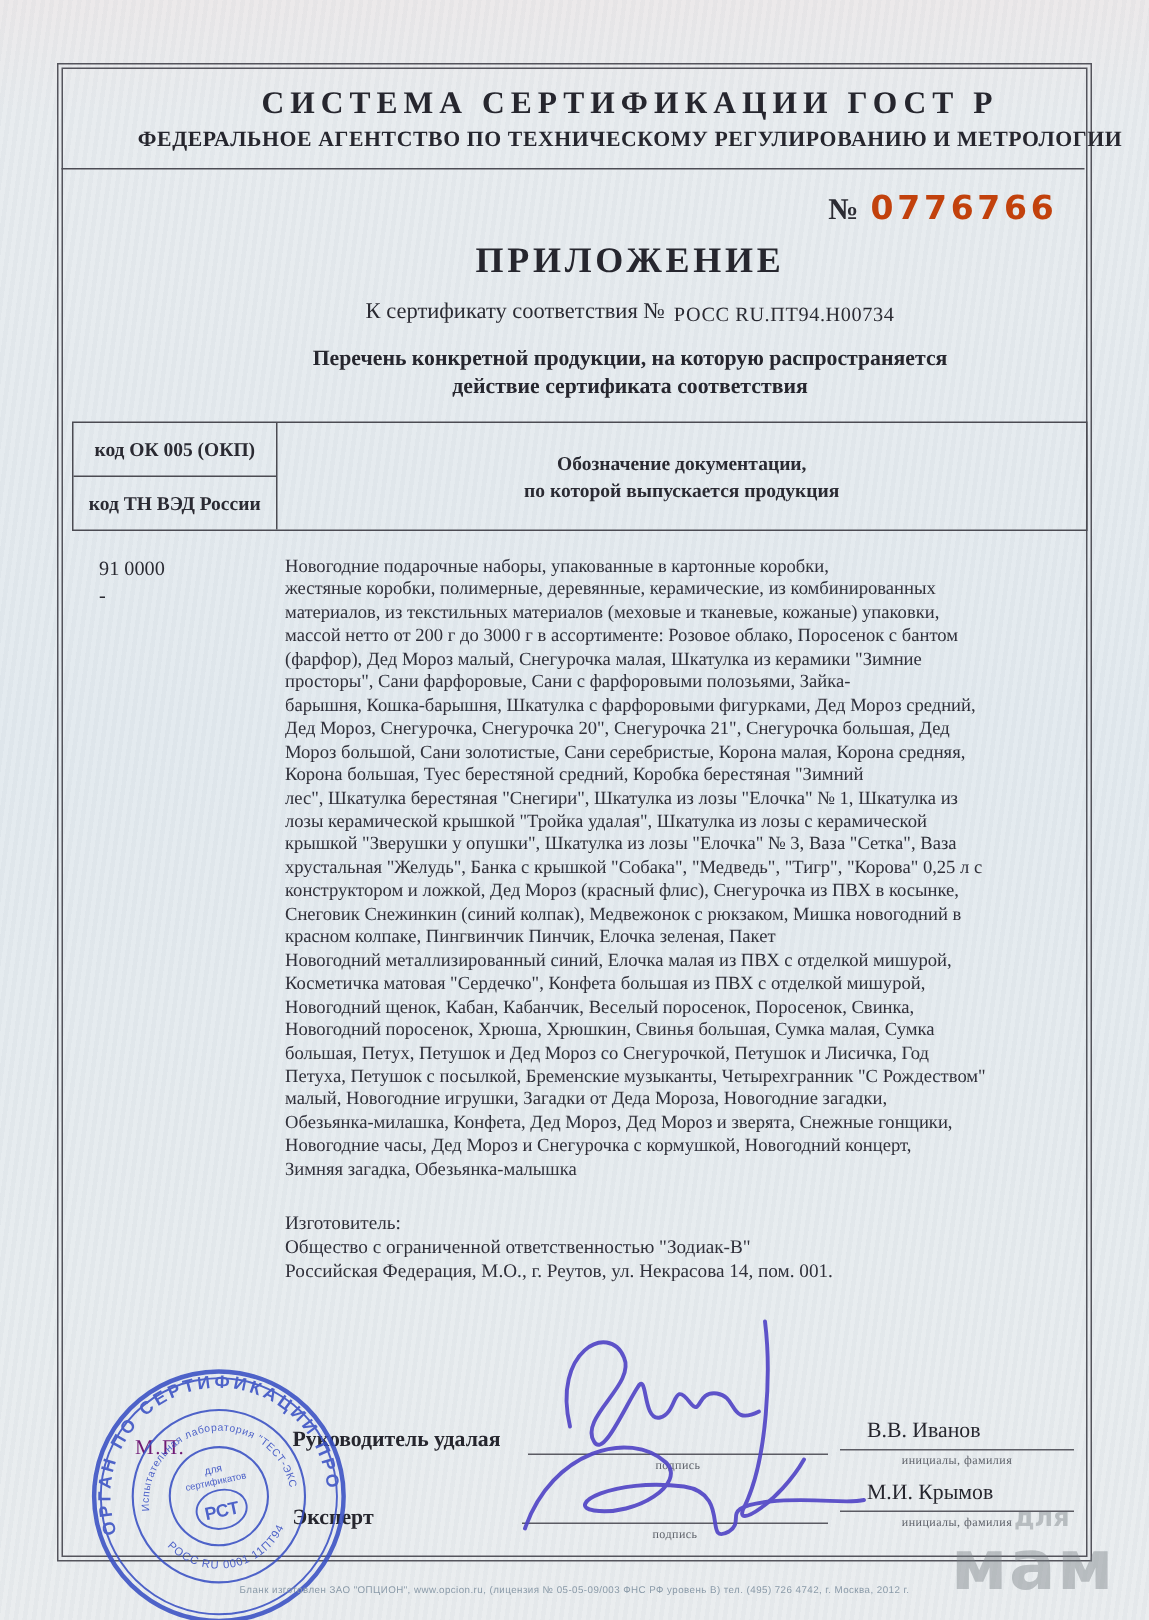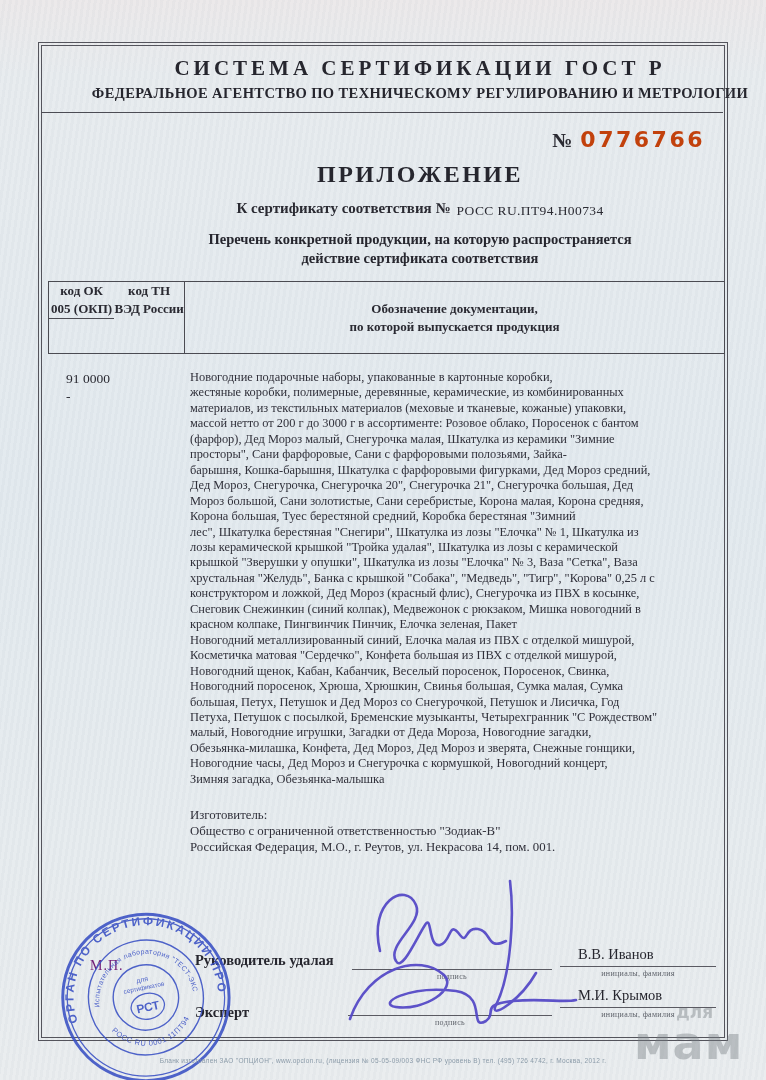--- a/index.html
+++ b/index.html
@@ -16,27 +16,27 @@
   .frame::after{content:'';position:absolute;inset:2px;border:1.2px solid #54545c;pointer-events:none;}
   .center{text-align:center;padding-left:38px;}
   .hdr1{left:38px;top:56px;width:688px;font-size:21px;font-weight:bold;letter-spacing:4px;color:#26262e;}
   .hdr2{left:38px;top:85px;width:688px;font-size:14.5px;font-weight:bold;letter-spacing:.4px;color:#26262e;}
   .hdr-rule{left:41px;top:112px;width:682px;height:0;border-top:1.6px solid #4c4c54;}
   .numplate{left:545px;top:127px;width:160px;text-align:right;white-space:nowrap;}
   .numplate .no{font-size:20px;font-weight:bold;color:#2c2c34;}
   .numplate .digits{font-family:"DejaVu Sans",sans-serif;font-size:22px;font-weight:bold;color:#c2410c;letter-spacing:2.5px;margin-left:8px;}
   .title{left:38px;top:161px;width:688px;font-size:24px;font-weight:bold;letter-spacing:2.5px;color:#26262e;}
   .certline{left:38px;top:200px;width:688px;font-size:15px;color:#2a2a32;}
-  .certline .lbl{font-weight:bold;}
+  .certline .lbl{font-weight:normal;}
   .certline .num{font-size:13.5px;position:relative;top:2px;letter-spacing:.4px;margin-left:6px;}
   .sub1{left:38px;top:231px;width:688px;font-size:14.5px;font-weight:bold;color:#26262e;}
   .sub2{left:38px;top:250px;width:688px;font-size:14.5px;font-weight:bold;color:#26262e;}
   
   .tbl{left:48px;top:281px;width:675px;height:71px;border:1.4px solid #4b4b52;display:flex;}
-  .tbl .c1{width:135px;border-right:1.4px solid #4b4b52;display:flex;}
+  .tbl .c1{width:135px;border-right:1.4px solid #4b4b52;display:flex;flex-direction:column;}
   .tbl .c1 .cellA{height:50%;border-bottom:1.4px solid #4b4b52;display:flex;align-items:center;justify-content:center;}
   .tbl .c1 .cellB{height:50%;display:flex;align-items:center;justify-content:center;}
   .tbl .c2{width:235px;border-right:1.4px solid #4b4b52;display:flex;align-items:center;justify-content:center;}
   .tbl .c3{flex:1;display:flex;align-items:center;justify-content:center;}
   .tbl .th{font-size:13px;font-weight:bold;color:#2a2a32;text-align:center;white-space:pre-line;line-height:1.35;}
   
   .code{left:66px;top:371px;width:110px;font-size:13.5px;color:#2a2a32;}
   .code-dash{left:66px;top:389px;width:110px;font-size:13.5px;color:#2a2a32;}
   .products{left:190px;top:370px;width:552px;font-size:12.4px;line-height:15.45px;white-space:pre-line;color:#30303a;}
   .maker{left:190px;top:808px;width:552px;font-size:12.8px;line-height:15.8px;color:#30303a;}

